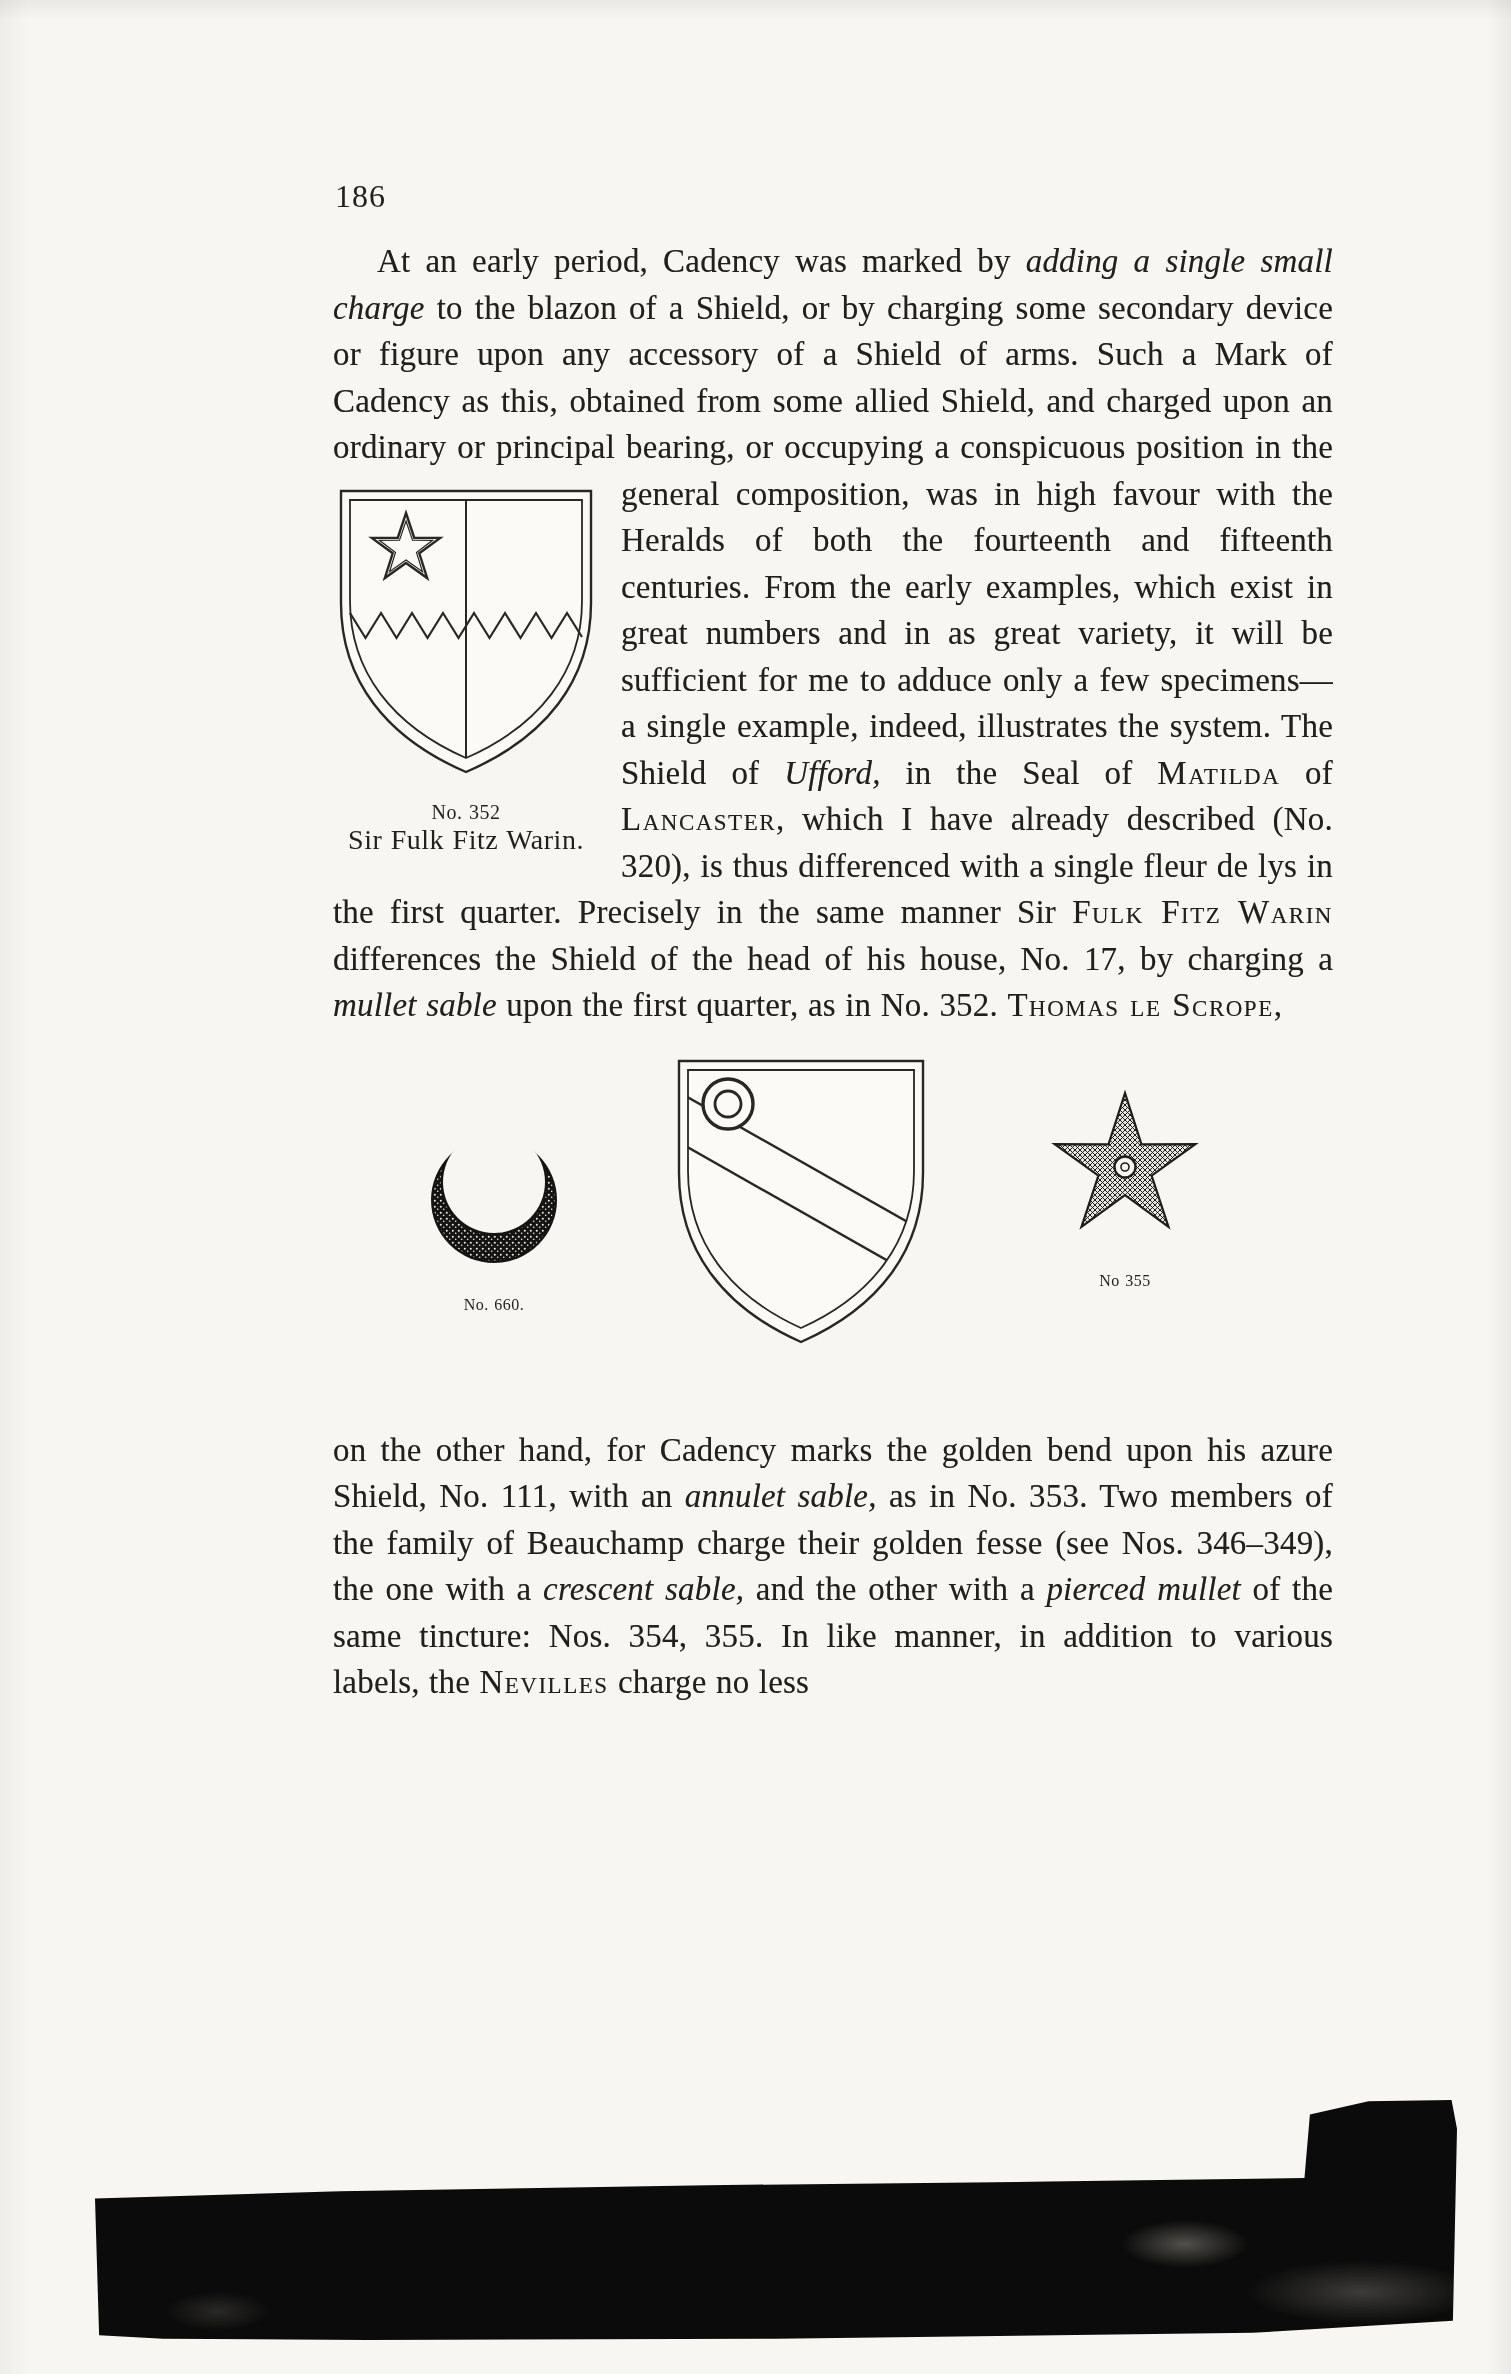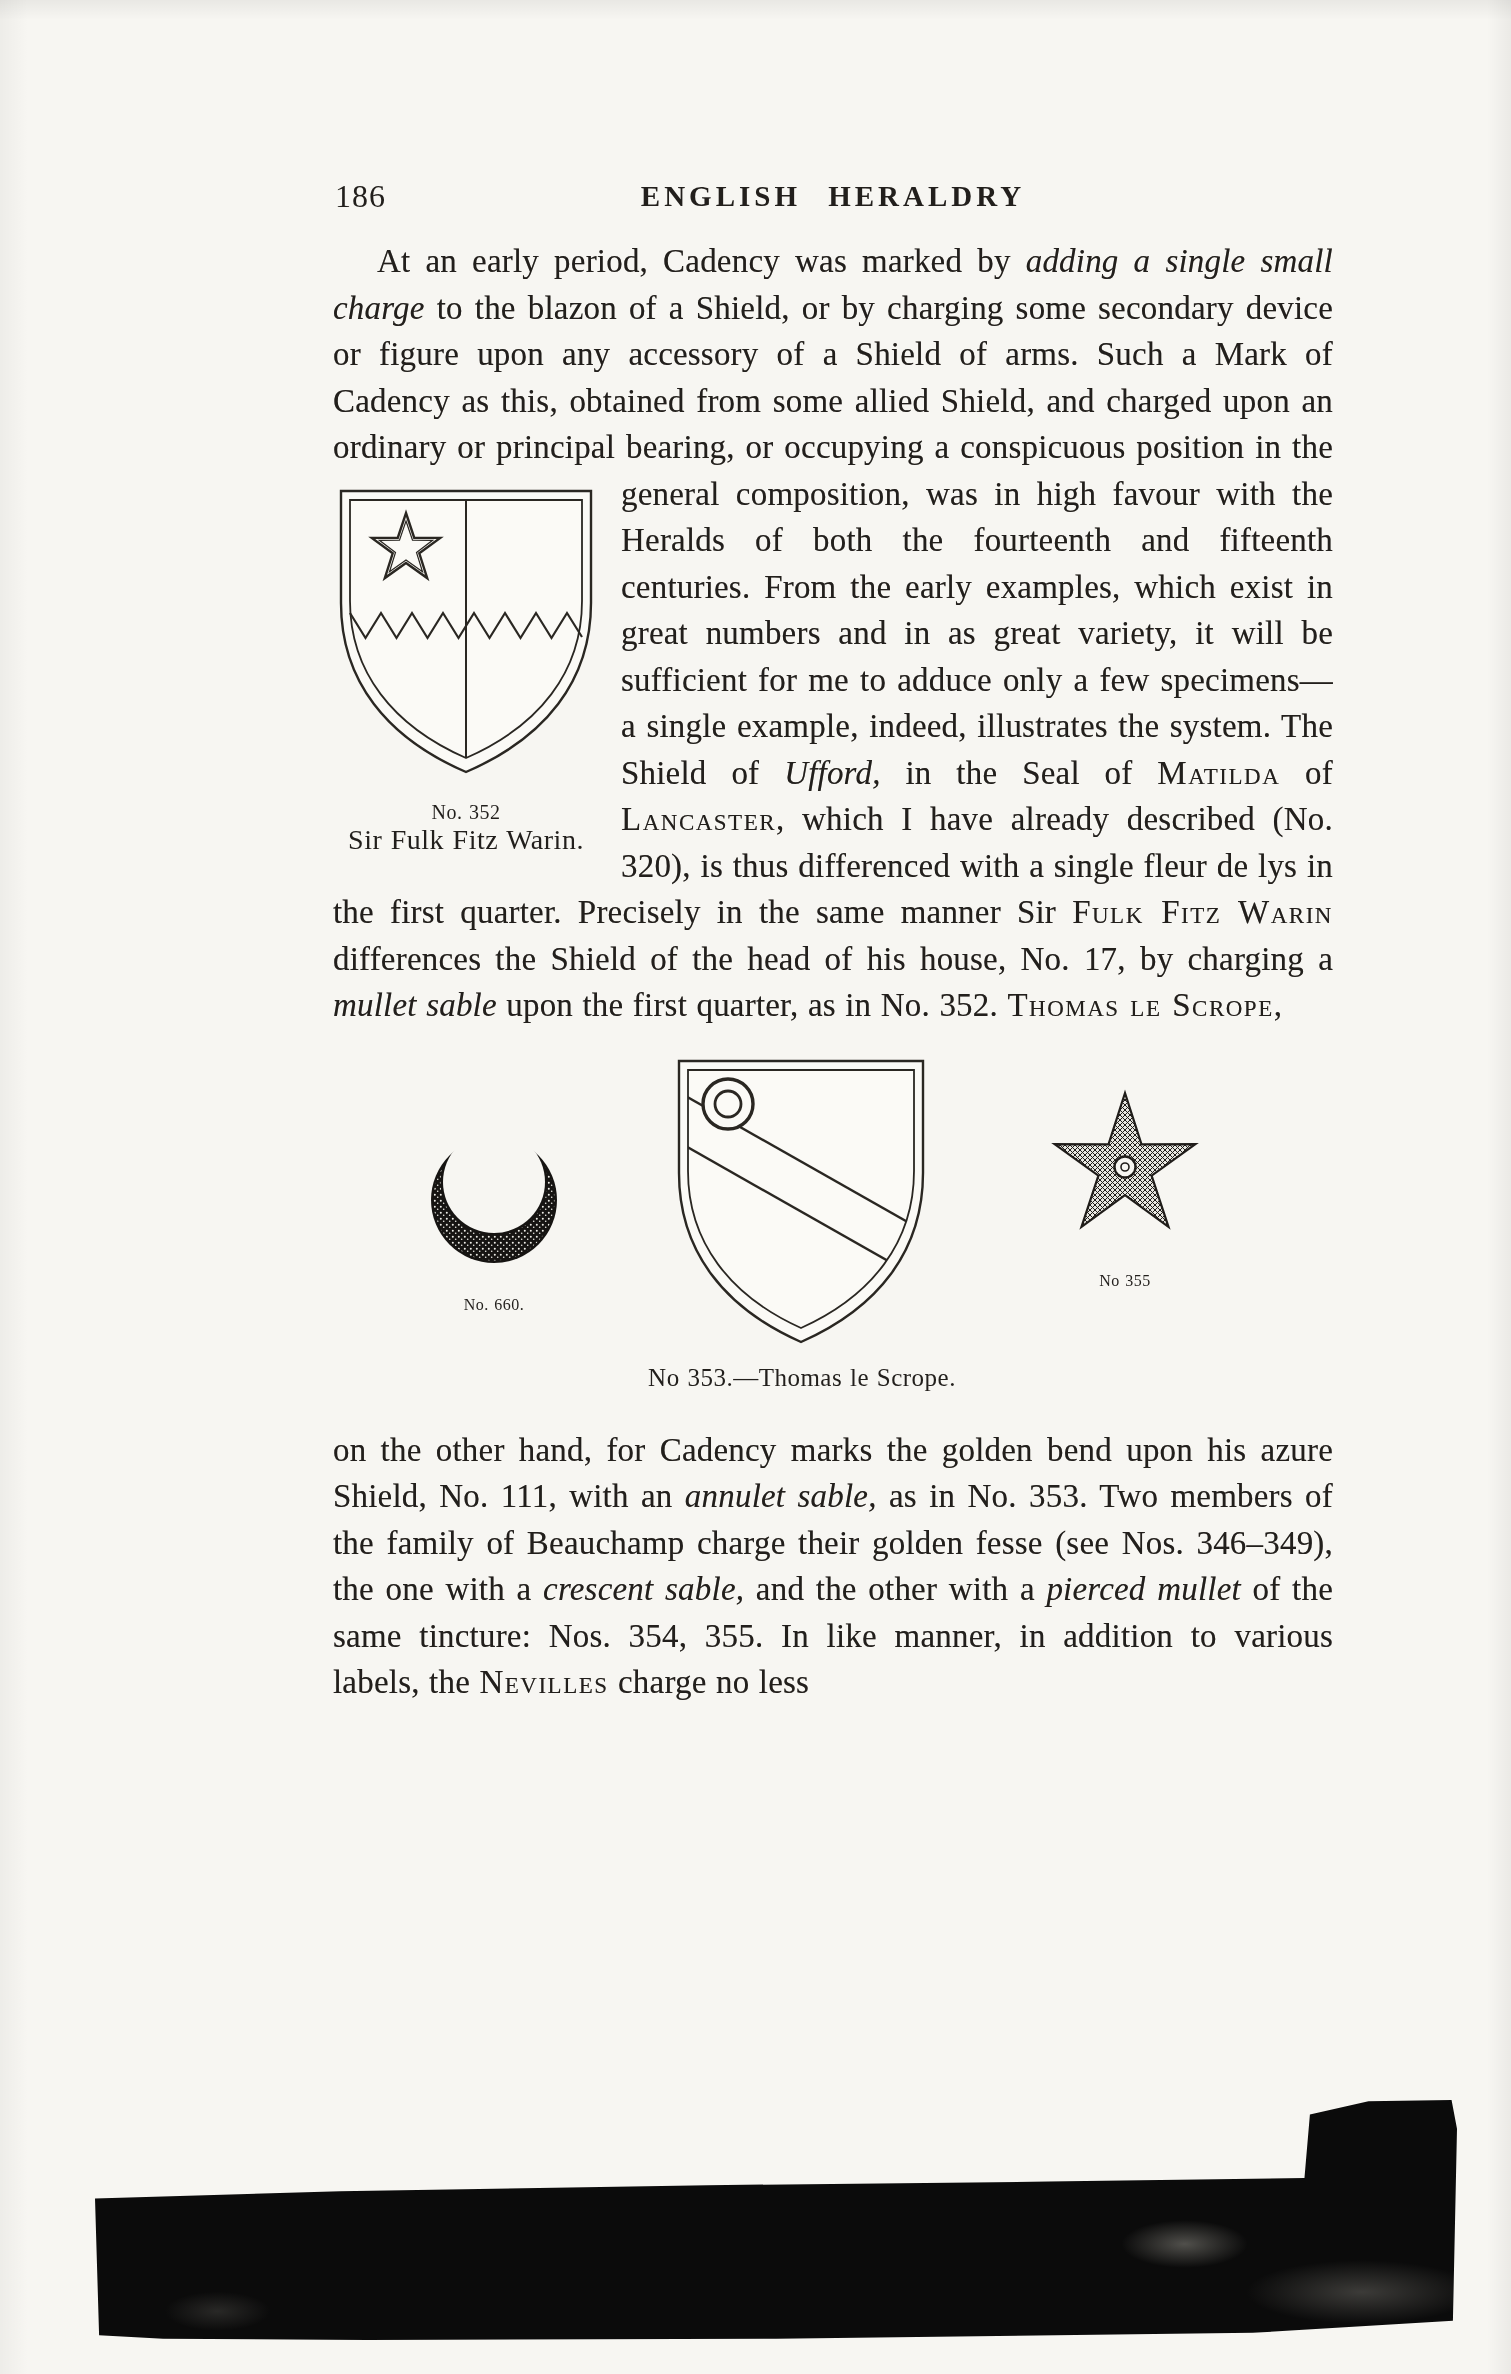--- a/index.html
+++ b/index.html
@@ -56,21 +56,20 @@
   }
 </style>
 </head>
 <body>
 
 <div class="page">
   <div class="content">
 
     <div class="page-header">
       <span class="page-number">186</span>
-      <div class="header-title">ENGLISH HERALDRY</div>
     </div>
 
     <div class="body-text">
 
       <p class="para1"><span><span>At an early period, Cadency was marked by </span><span class="i">adding a single small charge</span><span> to the blazon of a Shield, or by charging some secondary device or figure upon any accessory of a Shield of arms. Such a Mark of Cadency as this, obtained from some allied Shield, and charged upon an ordinary or principal bearing, or occupying a conspicuous position in </span></span><span class="fig-352"><svg width="264" height="292" viewBox="0 0 264 292" aria-hidden="true">
             <path d="M7,6 L257,6 L257,118 C257,196 211,253 132,287 C53,253 7,196 7,118 Z" fill="#fbfaf6" stroke="#2a2722" stroke-width="2.4"></path>
             <path d="M16,15 L248,15 L248,116 C248,187 205,241 132,273 C59,241 16,187 16,116 Z" fill="none" stroke="#2a2722" stroke-width="1.8"></path>
             <line x1="132" y1="15" x2="132" y2="273" stroke="#2a2722" stroke-width="2"></line>
             <polyline points="16,128 31.5,153 47,128 62.5,153 78,128 93.5,153 109,128 124.5,153 140,128 155.5,153 171,128 186.5,153 202,128 217.5,153 233,128 248,152" fill="none" stroke="#2a2722" stroke-width="2.2"></polyline>
             <path d="M72,28 L80.2,52.7 L106.2,52.9 L85.3,68.3 L93.2,93.1 L72,78 L50.8,93.1 L58.7,68.3 L37.8,52.9 L63.8,52.7 Z" fill="#fbfaf6" stroke="#2a2722" stroke-width="2.4" stroke-linejoin="miter"></path>
@@ -128,21 +127,20 @@
                 <path d="M0,5 L5,0 M0,0 L5,5" stroke="#201d1a" stroke-width="1"></path>
               </pattern>
             </defs>
             <path d="M80,8 L96.5,59.3 L150.4,59.1 L106.6,90.7 L123.5,141.9 L80,110 L36.5,141.9 L53.4,90.7 L9.6,59.1 L63.5,59.3 Z" fill="url(#xhatch)" stroke="#201d1a" stroke-width="2.2" stroke-linejoin="miter"></path>
             <circle cx="80" cy="82" r="10.5" fill="#f7f6f2" stroke="#201d1a" stroke-width="2.4"></circle>
             <circle cx="80" cy="82" r="4" fill="none" stroke="#201d1a" stroke-width="1.6"></circle>
           </svg>
           <span class="figcap">No 355</span>
         </div>
 
-        <div class="caption-353">No 353.—Thomas le Scrope.</div>
       </div>
 
       <p class="para2"><span>on the other hand, for Cadency marks the golden bend upon his azure Shield, No. 111, with an </span><span class="i">annulet sable,</span><span> as in No. 353. Two members of the family of Beauchamp charge their golden fesse (see Nos. 346–349), the one with a </span><span class="i">crescent sable,</span><span> and the other with a </span><span class="i">pierced mullet</span><span> of the same tincture: Nos. 354, 355. In like manner, in addition to various labels, the </span><span class="sc">Nevilles</span><span> charge no less</span></p>
 
     </div>
   </div>
 
   <div class="scan-bar"></div>
 </div>
 

